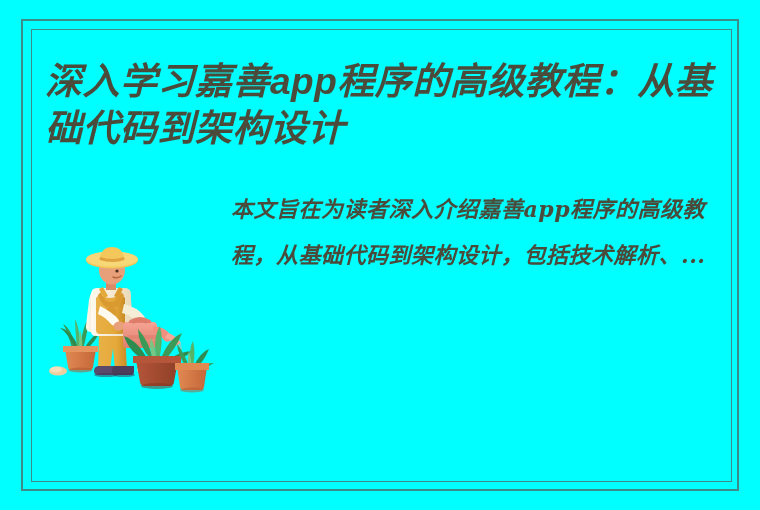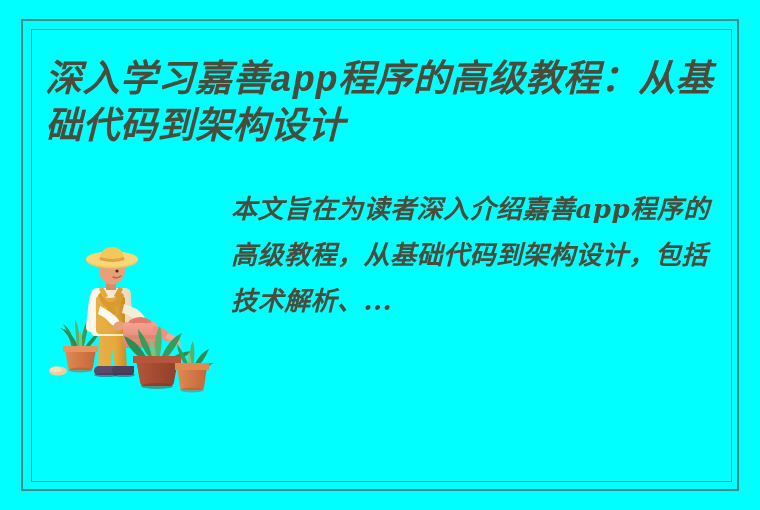--- a/index.html
+++ b/index.html
@@ -44,42 +44,42 @@
     pointer-events: none;
   }
 
   
   .title {
     position: absolute;
     left: 45px;
     top: 58px;
     width: 690px;
     color: #4b4b3c;
-    font-family: Liberation Mono, monospace;
+    font-family: Liberation Sans, sans-serif;
     font-weight: 700;
     font-style: italic;
     font-size: 37px;
     line-height: 47px;
     letter-spacing: 0.5px;
     white-space: pre-wrap;
     overflow: hidden;
     max-height: 96px;
   }
 
   
   .summary {
     position: absolute;
     left: 231px;
     top: 186px;
     width: 500px;
     color: #4b4b3c;
     font-family: "DejaVu Serif", "Liberation Serif", serif;
     font-weight: 700;
     font-style: italic;
-    font-size: 26px;
+    font-size: 22px;
     line-height: 46px;
     letter-spacing: 0.5px;
     white-space: pre-wrap;
     overflow: hidden;
     max-height: 140px;
   }
 
   
   .illustration {
     position: absolute;

